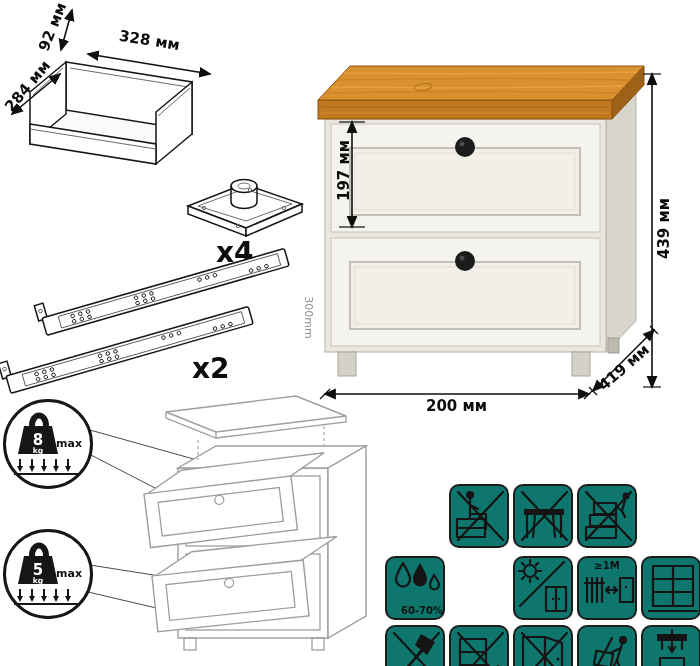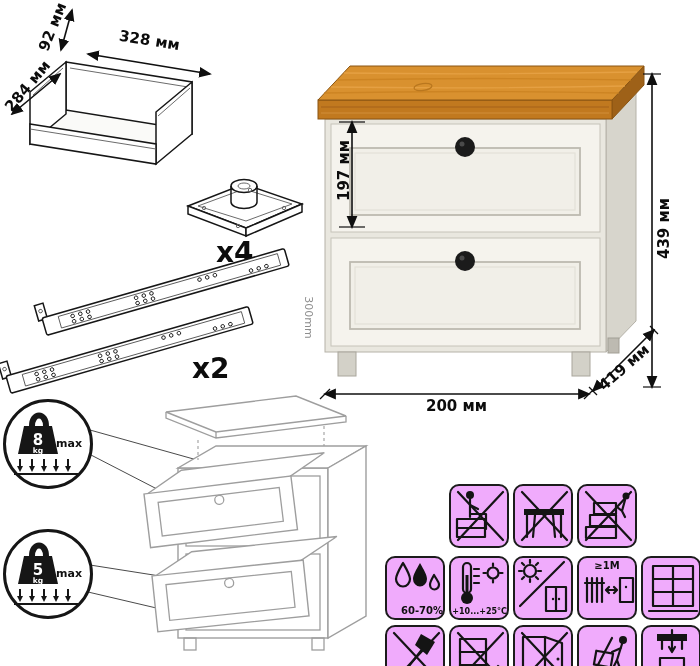--- a/index.html
+++ b/index.html
@@ -11,21 +11,21 @@
   .qty { position:absolute; font-weight:700; font-size:28px; color:#0c0c0c; }
   .vertgrey { position:absolute; font-size:11px; color:#8e8e8e; text-align:center; white-space:nowrap; }
   .dimline { stroke:#0f0f0f; stroke-width:1.6; }
   .tick { stroke:#0f0f0f; stroke-width:1.2; }
   .ol { stroke:#161616; stroke-width:1.5; fill:#fff; }
   .thin { stroke:#5a5a5a; stroke-width:0.9; fill:none; }
   .sk { stroke:#9e9e9e; stroke-width:1.4; fill:#fff; }
   .sknf { stroke:#9e9e9e; stroke-width:1.3; fill:none; }
   .skdash { stroke:#9e9e9e; stroke-width:1.1; fill:none; stroke-dasharray:3,3; }
   .cell { position:absolute; width:60px; height:64px; border:2.4px solid #1c1c1c;
-          border-radius:10px; background:#f0abfc; }
+          border-radius:10px; background:#0f766e; }
   .cell svg { position:absolute; left:2px; top:1px; }
   .pic  { stroke:#141414; fill:none; stroke-width:2.2; stroke-linecap:round; stroke-linejoin:round; }
   .picf { fill:#141414; stroke:none; }
   .cl   { position:absolute; left:0; right:0; bottom:2px; text-align:right; font-weight:700; color:#101010; }
   .cl10 { font-size:10px; }
   .cl8  { font-size:8px; }
   .cltop{ position:absolute; left:0; right:0; top:2px; text-align:center; font-weight:700; font-size:10px; color:#101010; }
   .wtxt { fill:#ffffff; font-weight:700; text-anchor:middle; font-family:"DejaVu Sans", sans-serif; }
   .btxt { fill:#101010; font-weight:700; text-anchor:middle; font-family:"DejaVu Sans", sans-serif; }
 </style>
@@ -323,31 +323,20 @@
   </div>
 
   <div class="cell" style="left:385px;top:556px">
     <svg width="55" height="40" viewBox="0 0 55 40">
       <path class="pic" stroke-width="2" d="M14,4 C10,11 7,16 7,20 a7,7.5 0 0 0 14,0 C21,16 18,11 14,4 Z"></path>
       <path class="picf" d="M31,4 C27,11 24,16 24,20 a7,7.5 0 0 0 14,0 C38,16 35,11 31,4 Z"></path>
       <path class="pic" stroke-width="1.8" d="M45,16 C42.5,20.5 41,23 41,25.5 a4.5,5 0 0 0 9,0 C50,23 47.5,20.5 45,16 Z"></path>
     </svg>
     <div class="cl cl10">60-70%</div>
   </div>
-  <div class="cell" style="left:449px;top:556px">
-    <svg width="55" height="46" viewBox="0 0 55 46">
-      <rect x="10" y="4" width="8" height="30" rx="4" class="pic" stroke-width="2"></rect>
-      <circle cx="14" cy="39" r="6" class="picf"></circle>
-      <line x1="14" y1="16" x2="14" y2="35" stroke="#141414" stroke-width="3"></line>
-      <path d="M21,10 h5 M21,17 h5 M21,24 h5" class="pic" stroke-width="1.6"></path>
-      <circle cx="40" cy="14" r="5.5" class="pic" stroke-width="1.8"></circle>
-      <path d="M40,4.5 V7 M40,21 V23.5 M30.5,14 H33 M47,14 H49.5" class="pic" stroke-width="1.6"></path>
-    </svg>
-    <div class="cl cl8">+10...+25°C</div>
-  </div>
   <div class="cell" style="left:513px;top:556px">
     <svg width="55" height="59" viewBox="0 0 55 59">
       <line x1="3" y1="47" x2="47" y2="3" class="pic" stroke-width="1.8"></line>
       <circle cx="13" cy="12" r="6" class="pic" stroke-width="2"></circle>
       <path class="pic" stroke-width="1.6" d="M13,1 V4 M13,20 V23 M2,12 H5 M21,12 H24 M5,4 L7,6 M19,18 L21,20 M5,20 L7,18 M19,6 L21,4"></path>
       <rect x="29" y="28" width="20" height="24" class="pic" stroke-width="2"></rect>
       <line x1="39" y1="28" x2="39" y2="52" class="pic" stroke-width="1.4"></line>
       <circle cx="36" cy="40" r="1.2" class="picf"></circle>
       <circle cx="42" cy="40" r="1.2" class="picf"></circle>
     </svg>

